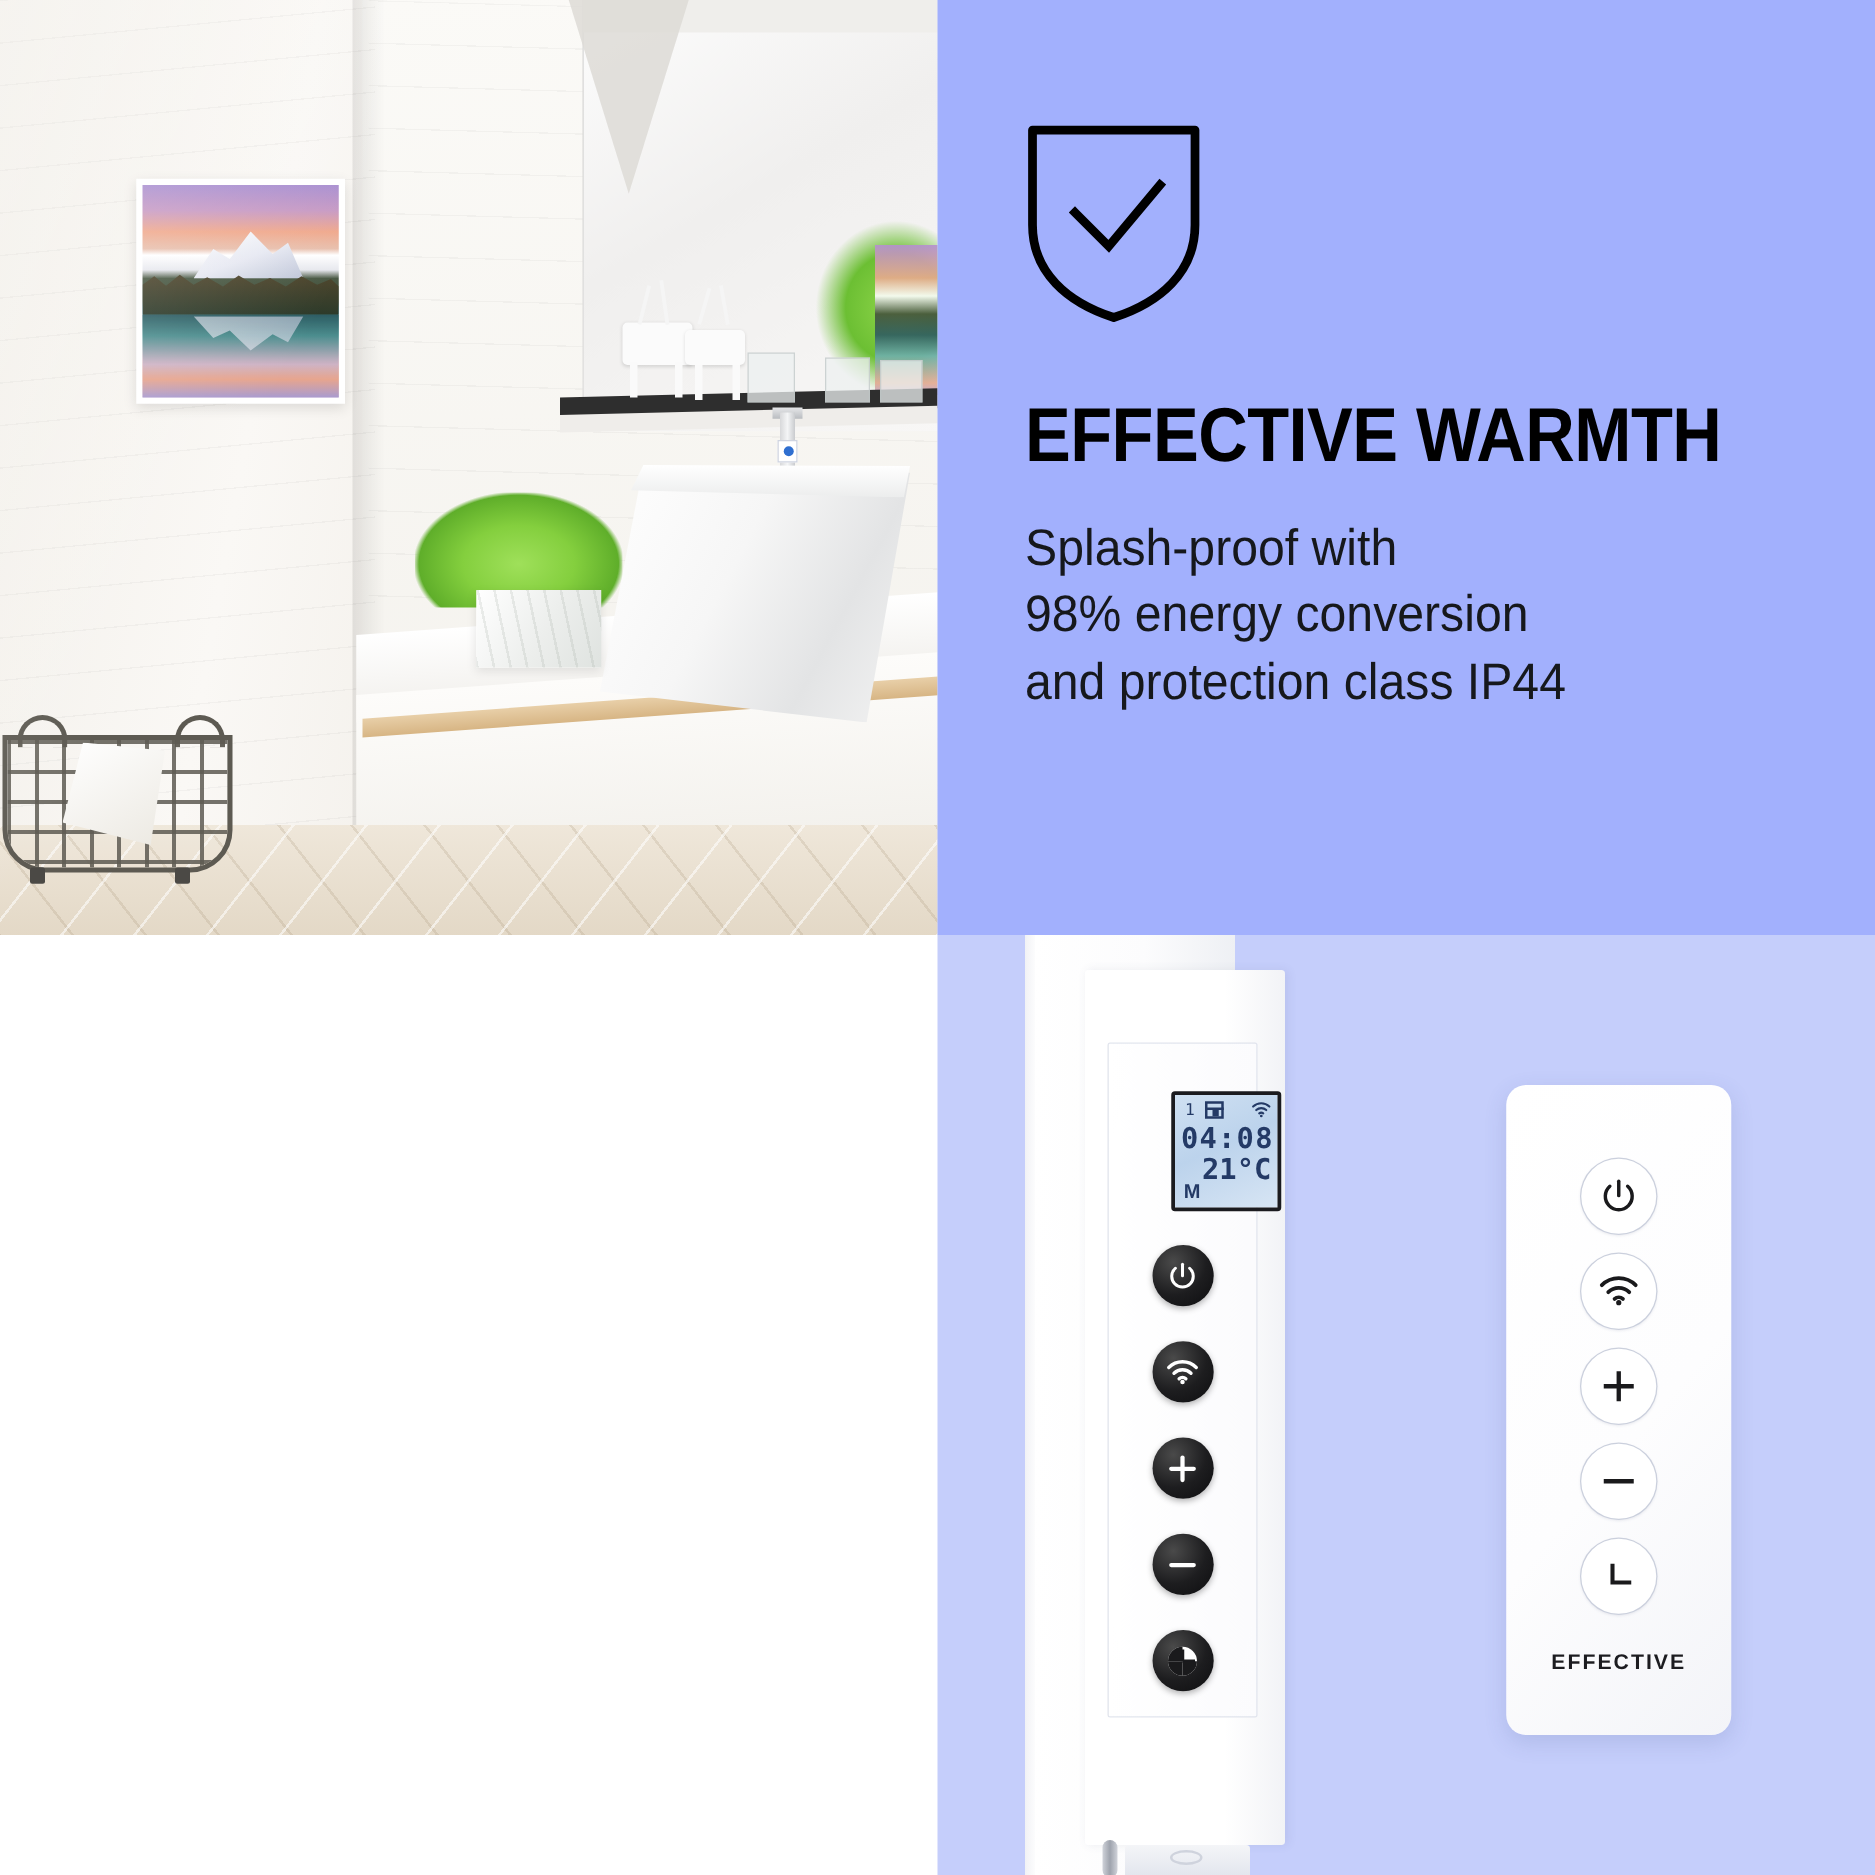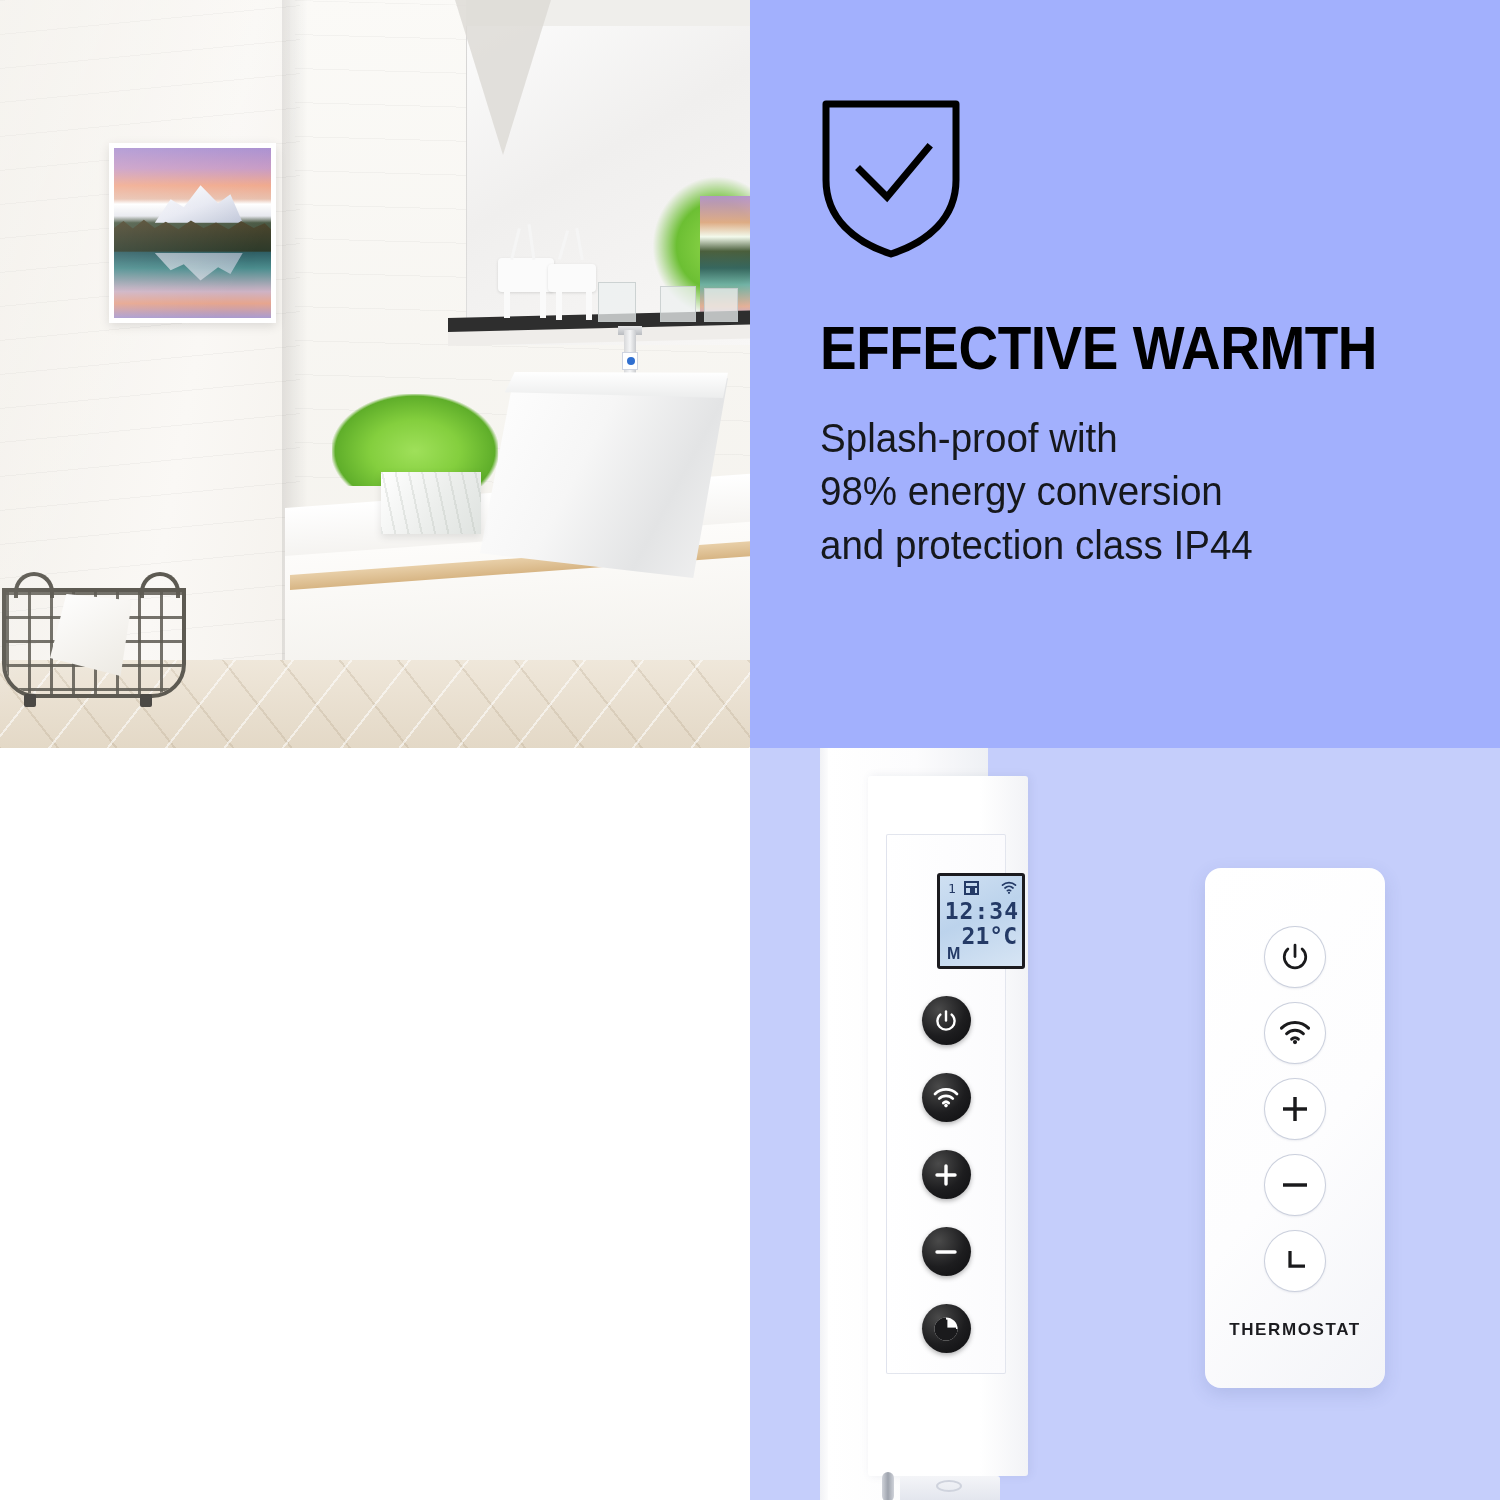--- a/index.html
+++ b/index.html
@@ -466,21 +466,21 @@
       <div class="lcd-row1">1</div>
       <div class="lcd-cal"></div>
       <div class="lcd-wifi">
         <svg width="16" height="13" viewBox="0 0 16 13" fill="none">
           <path d="M1.5 4.2 A9.5 9.5 0 0 1 14.5 4.2" stroke="#243a66" stroke-width="1.7" fill="none" stroke-linecap="round"></path>
           <path d="M4 7 A6 6 0 0 1 12 7" stroke="#243a66" stroke-width="1.7" fill="none" stroke-linecap="round"></path>
           <path d="M6.4 9.7 A2.6 2.6 0 0 1 9.6 9.7" stroke="#243a66" stroke-width="1.7" fill="none" stroke-linecap="round"></path>
           <circle cx="8" cy="11.8" r="1.1" fill="#243a66"></circle>
         </svg>
       </div>
-      <div class="lcd-time">12:34</div>
+      <div class="lcd-time">04:08</div>
       <div class="lcd-temp">21°C</div>
       <div class="lcd-mode">M</div>
     </div>
 
     <div class="btn-col">
       <div class="pbtn">
         <svg width="24" height="24" viewBox="0 0 24 24" fill="none">
           <path d="M6.3 5.6 A8.6 8.6 0 1 0 17.7 5.6" stroke="#fff" stroke-width="2.4" fill="none" stroke-linecap="round"></path>
           <line x1="12" y1="2.4" x2="12" y2="11.6" stroke="#fff" stroke-width="2.4" stroke-linecap="round"></line>
         </svg>
@@ -551,17 +551,17 @@
           <line x1="3" y1="12" x2="21" y2="12" stroke="#1a1a1c" stroke-width="2.6" stroke-linecap="butt"></line>
         </svg>
       </div>
 
       <div class="rbtn rb5">
         <svg width="30" height="30" viewBox="0 0 24 24" fill="none">
           <polyline points="8,4 8,16 20,16" stroke="#1a1a1c" stroke-width="2.6" fill="none" stroke-linecap="butt" stroke-linejoin="miter"></polyline>
         </svg>
       </div>
 
-      <div class="remote-brand">THERMOSTAT</div>
+      <div class="remote-brand">EFFECTIVE</div>
     </div>
 
   </div>
 </div>
 
 </body></html>

